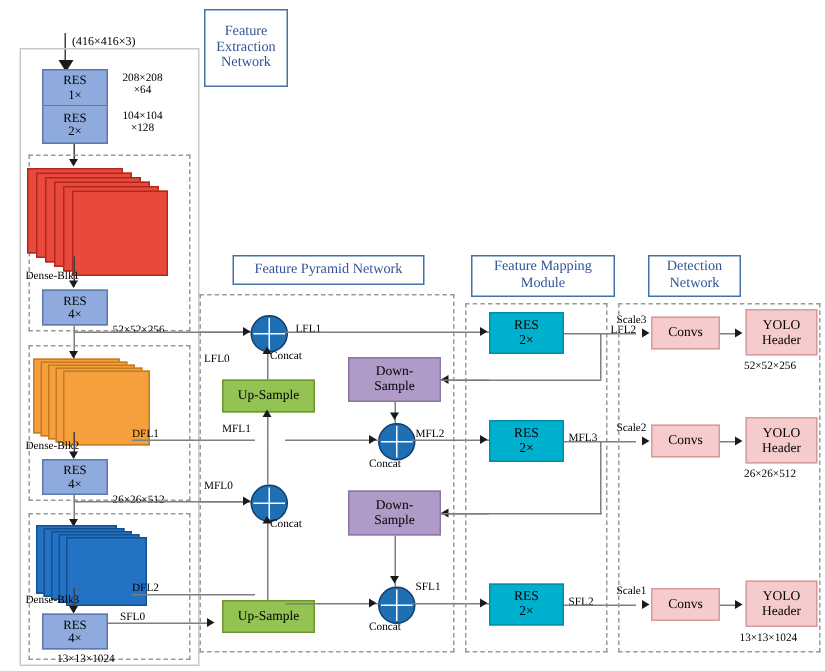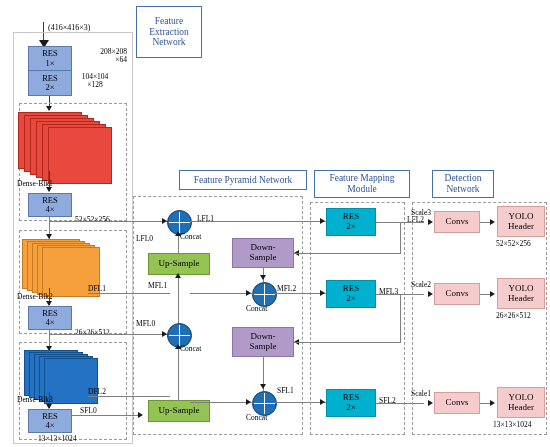--- a/index.html
+++ b/index.html
@@ -65,33 +65,33 @@
 </style>
 </head>
 <body>
 
 <div class="stage">
 
   <div class="abs vline-d" style="left:43px;top:22px;height:21px;"></div>
   <div class="abs arr-d-big" style="left:39px;top:40px;"></div>
   <div class="abs lbl" style="left:48px;top:24px;font-size:8px;">(416×416×3)</div>
 
-  <div class="abs titlebox" style="left:136px;top:6px;width:66px;height:52px;flex-direction:column;">
+  <div class="abs titlebox" style="left:136px;top:6px;width:56px;height:52px;flex-direction:column;">
     <span>Feature</span>
     <span>Extraction</span>
     <span>Network</span>
   </div>
 
   <div class="abs solidframe" style="left:13px;top:32px;width:120px;height:412px;"></div>
 
   <div class="abs blk res-blue" style="left:28px;top:46px;width:44px;height:25px;">
     <span class="l1">RES</span>
     <span class="l2">1×</span>
   </div>
-  <div class="abs lbl2" style="left:87px;top:48px;width:40px;text-align:right;">
+  <div class="abs lbl2" style="left:75px;top:48px;width:40px;">
     <span>208×208</span><br>
     <span>×64</span>
   </div>
 
   <div class="abs blk res-blue" style="left:28px;top:71px;width:44px;height:25px;border-top:none;">
     <span class="l1">RES</span>
     <span class="l2">2×</span>
   </div>
   <div class="abs lbl2" style="left:75px;top:73px;width:40px;">
     <span>104×104</span><br>
@@ -173,21 +173,21 @@
     <span class="l2">4×</span>
   </div>
   <div class="abs lbl" style="left:38px;top:435px;">13×13×1024</div>
   <div class="abs lbl" style="left:80px;top:407px;">SFL0</div>
 
   <div class="abs hline" style="left:88px;top:396px;width:82px;"></div>
 
   <div class="abs hline" style="left:72px;top:415px;width:69px;"></div>
   <div class="abs arr-r" style="left:138px;top:411.5px;"></div>
 
-  <div class="abs titlebox" style="left:155px;top:170px;width:128px;height:20px;margin-left:24px;">
+  <div class="abs titlebox" style="left:155px;top:170px;width:128px;height:20px;">
     <span>Feature Pyramid Network</span>
   </div>
 
   <div class="abs dash" style="left:133px;top:196px;width:170px;height:239px;"></div>
 
   <div class="abs lbl" style="left:136px;top:215px;margin-top:20px;">LFL0</div>
   <div class="abs hline" style="left:133px;top:221px;width:35px;"></div>
   <div class="abs arr-r" style="left:162px;top:217.5px;"></div>
   <div class="concat" style="left:167px;top:210px;"></div>
   <div class="abs lbl" style="left:180px;top:233px;">Concat</div>

